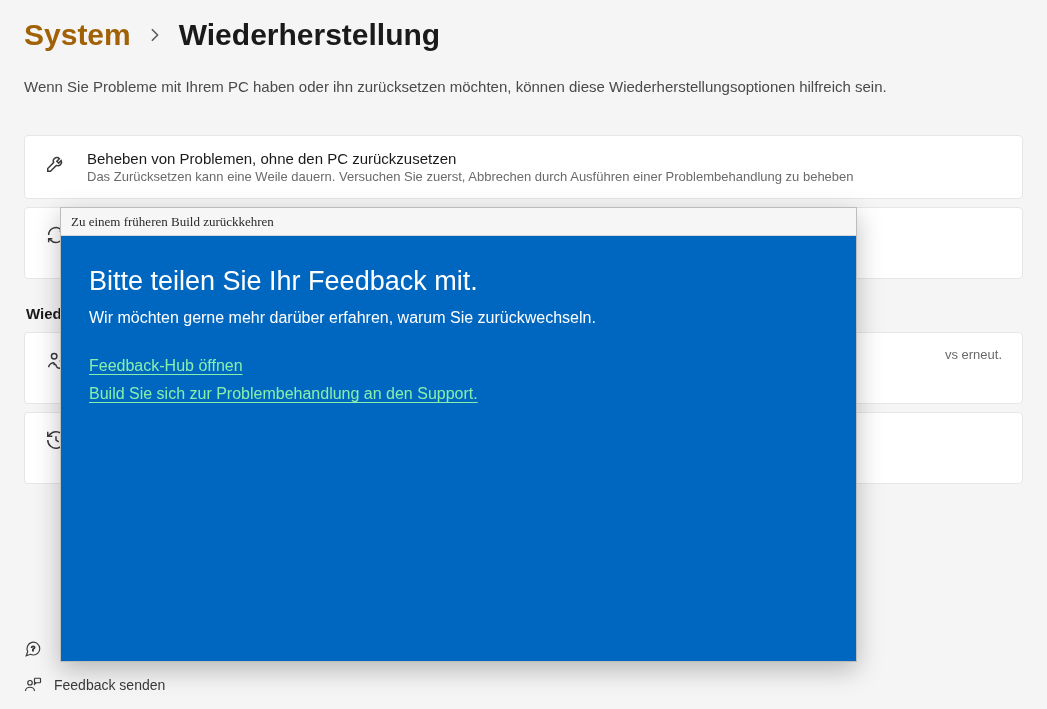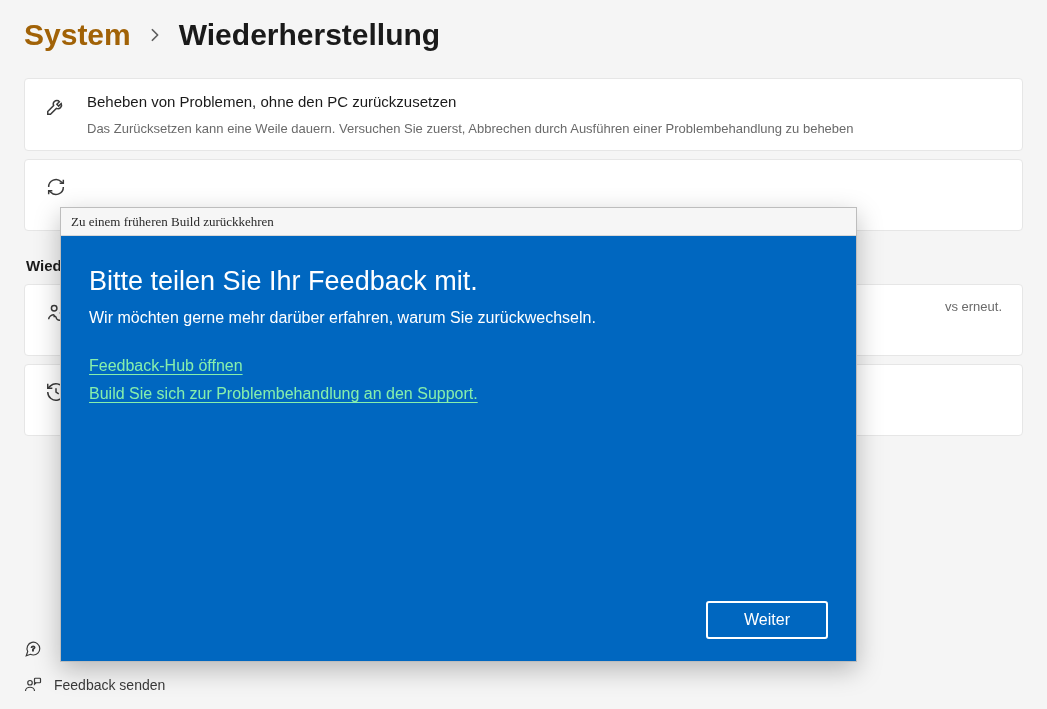--- a/index.html
+++ b/index.html
@@ -59,21 +59,21 @@
   .option-card .icon {
     width: 22px;
     height: 22px;
     flex: 0 0 22px;
     margin-top: 2px;
     color: #3a3a3a;
   }
   .option-card .texts .title {
     font-size: 15px;
     color: #1a1a1a;
-    margin-bottom: 11px;
+    margin-bottom: 2px;
   }
   .option-card .texts .desc {
     font-size: 13px;
     color: #6a6a6a;
   }
 
   .section-heading {
     font-size: 15px;
     font-weight: 600;
     margin: 26px 0 10px 2px;
@@ -173,20 +173,21 @@
   <div class="breadcrumb">
     <span class="parent">System</span>
     <span class="chev">
       <svg width="12" height="14" viewBox="0 0 10 16" fill="none">
           <path d="M2 2 L8 8 L2 14" stroke="#5e5e5e" stroke-width="2" fill="none" stroke-linecap="round" stroke-linejoin="round"></path>
         </svg>
     </span>
     <span class="current">Wiederherstellung</span>
   </div>
 
+  <p class="page-subtitle">Wenn Sie Probleme mit Ihrem PC haben oder ihn zurücksetzen möchten, können diese Wiederherstellungsoptionen hilfreich sein.</p>
 
   <div class="option-card">
     <span class="icon">
       <svg viewBox="0 0 24 24" fill="none" stroke="#3a3a3a" stroke-width="1.6">
         <path d="M14.7 6.3a4 4 0 0 0-5.3 5.3L3 18v3h3l6.4-6.4a4 4 0 0 0 5.3-5.3l-2.8 2.8-2-2 2.8-2.8z"></path>
       </svg>
     </span>
     <div class="texts">
       <div class="title">Beheben von Problemen, ohne den PC zurückzusetzen</div>
       <div class="desc">Das Zurücksetzen kann eine Weile dauern. Versuchen Sie zuerst, Abbrechen durch Ausführen einer Problembehandlung zu beheben</div>
@@ -261,16 +262,15 @@
 <div class="modal">
   <div class="modal-titlebar">
     <span>Zu einem früheren Build zurückkehren</span>
   </div>
   <div class="modal-body">
     <h1>Bitte teilen Sie Ihr Feedback mit.</h1>
     <p class="lead">Wir möchten gerne mehr darüber erfahren, warum Sie zurückwechseln.</p>
     <a class="dlink">Feedback-Hub öffnen</a>
     <a class="dlink">Build Sie sich zur Problembehandlung an den Support.</a>
     <div class="modal-buttons">
-      <button>Weiter</button>
     </div>
   </div>
 </div>
 
 </body></html>

